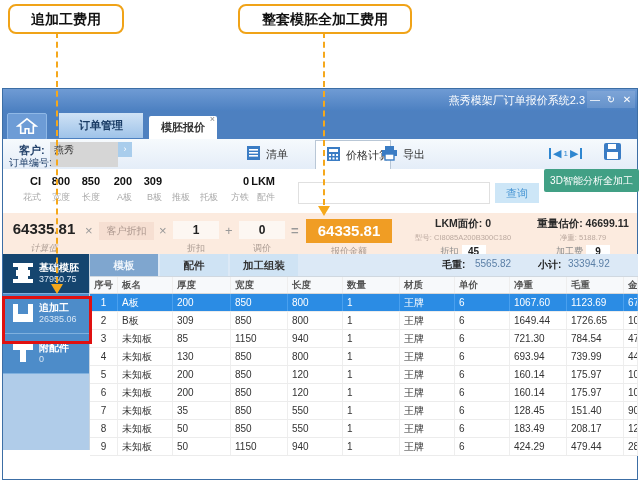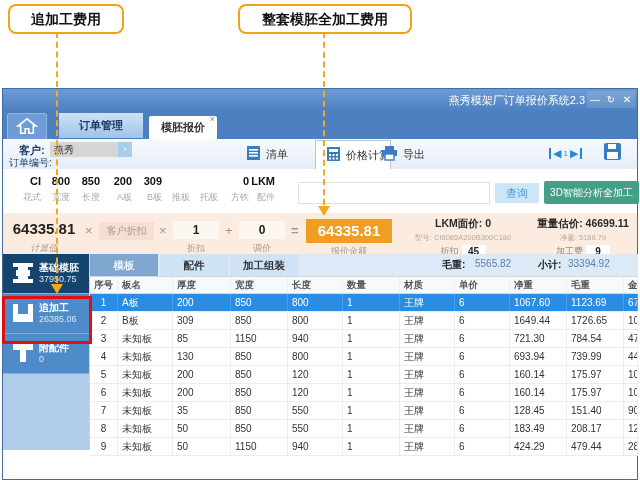--- a/index.html
+++ b/index.html
@@ -29,21 +29,21 @@
     border:1px solid #8fb8e6;border-radius:2px;display:flex;align-items:center;justify-content:center;}
   #tab-order{position:absolute;left:56px;top:2px;width:84px;height:25px;line-height:25px;text-align:center;
     background:linear-gradient(#cfe2f5,#9fc3e9);color:#1a3c66;font-weight:bold;font-size:11px;}
   #tab-quote{position:absolute;left:146px;top:5px;width:68px;height:23px;line-height:23px;text-align:center;
     background:#fff;color:#333;font-weight:bold;font-size:11px;border-radius:2px 2px 0 0;}
   #tab-quote .tclose{position:absolute;right:2px;top:-1px;font-size:9px;color:#888;font-weight:normal;line-height:9px;}
   
   #clientbar{position:absolute;left:0;top:50px;width:100%;height:30px;
     background:linear-gradient(#f6fafd,#e4edf8);border-bottom:1px solid #ccd9e8;}
   #lbl-client{position:absolute;left:16px;top:4px;font-weight:bold;color:#23426b;}
-  #client-input{position:absolute;left:47px;top:3px;width:64px;height:15px;line-height:15px;
+  #client-input{position:absolute;left:47px;top:3px;width:64px;height:25px;line-height:15px;
     background:#d6d6d6;font-size:10px;padding-left:4px;color:#333;}
   #client-arrow{position:absolute;left:115px;top:3px;width:14px;height:15px;background:#a9cdec;
     color:#fff;text-align:center;line-height:15px;font-size:9px;}
   #lbl-order{position:absolute;left:6px;top:17px;font-size:10px;color:#23426b;}
   .tgroup{position:absolute;display:flex;align-items:center;gap:5px;height:28px;top:1px;}
   #grp-list{left:243px;}
   #grp-price{left:292px;width:74px;background:#fff;border:1px solid #b9c7d6;justify-content:flex-end;margin-left:20px;}
   #grp-export{left:378px;}
   .tglabel{font-size:11px;color:#333;}
   #pager{position:absolute;left:546px;top:7px;display:flex;align-items:center;gap:2px;color:#2e86d0;}
@@ -55,21 +55,21 @@
   #saveicon::after{content:"";position:absolute;left:3px;top:9px;width:11px;height:7px;background:#fff;}
   
   #paramrow{position:absolute;left:0;top:80px;width:100%;height:44px;background:#fff;border-bottom:1px solid #e8e8e8;}
   .pfield{position:absolute;width:30px;text-align:right;}
   .pval{font-weight:bold;font-size:11px;color:#111;height:16px;}
   .plab{font-size:9px;color:#aaa;}
   #search-input{position:absolute;left:295px;top:13px;width:190px;height:20px;background:#fff;
     border:1px solid #e0e0e0;}
   #btn-query{position:absolute;left:492px;top:14px;width:44px;height:20px;line-height:20px;text-align:center;
     background:#cde6f7;color:#4a97d4;font-size:11px;}
-  #btn-analyze{position:absolute;left:541px;top:12px;width:95px;height:23px;line-height:23px;text-align:center;
+  #btn-analyze{position:absolute;left:541px;top:0;width:95px;height:23px;line-height:23px;text-align:center;
     color:#fff;font-size:10px;border-radius:2px;}
   
   #calcrow{position:absolute;left:0;top:124px;width:100%;height:46px;background:#fcebdf;}
   #calc-computed{position:absolute;left:4px;top:7px;width:74px;text-align:center;font-weight:bold;font-size:15px;color:#222;}
   .calc-sym{position:absolute;top:10px;font-size:13px;color:#999;}
   #sym-x1{left:82px;} #sym-x2{left:156px;} #sym-plus{left:222px;} #sym-eq{left:288px;font-weight:bold;}
   #btn-custdisc{position:absolute;left:96px;top:9px;width:55px;height:18px;line-height:18px;text-align:center;
     background:#f6dfd2;color:#ab968d;font-size:10px;}
   .calc-input{position:absolute;top:8px;width:46px;height:18px;line-height:18px;text-align:center;
     background:#fdf7f2;font-weight:bold;font-size:12px;color:#222;}

